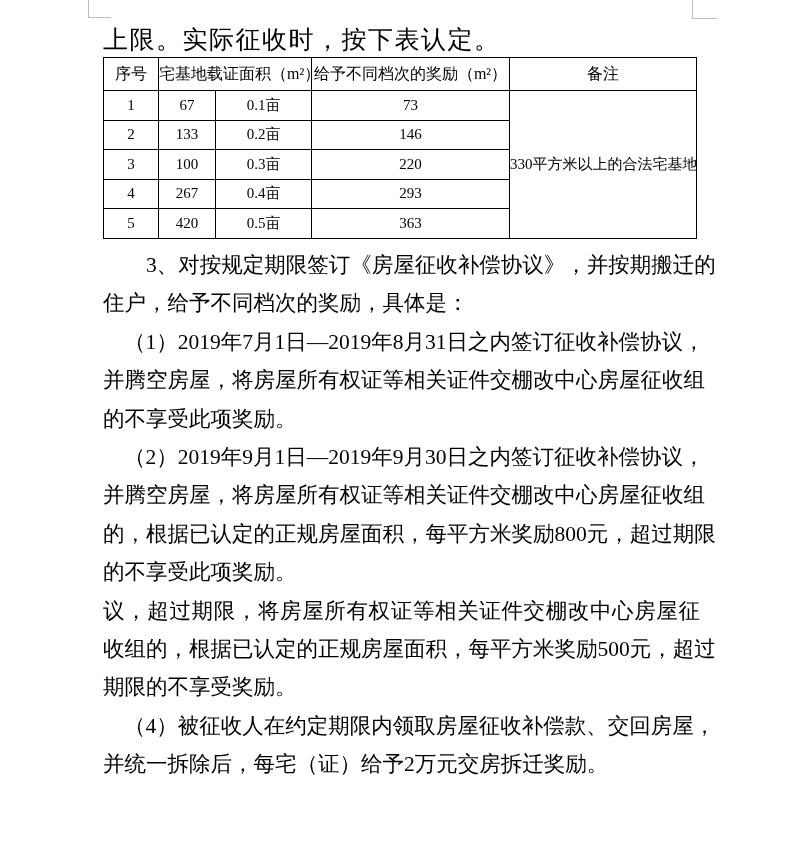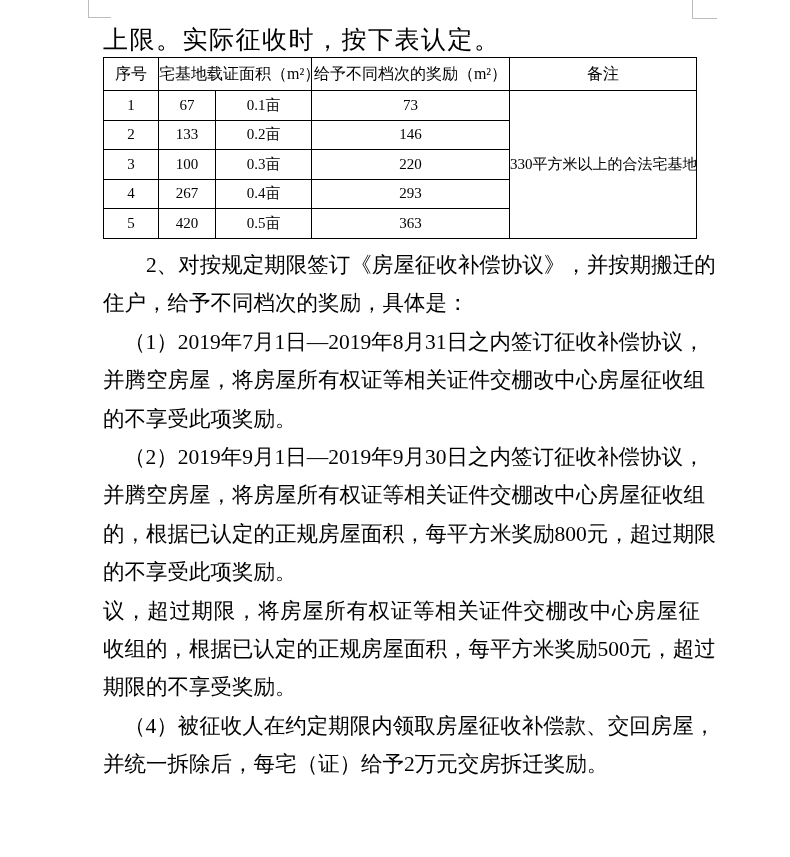--- a/index.html
+++ b/index.html
@@ -149,21 +149,21 @@
           <td>420</td>
           <td>0.5亩</td>
           <td>363</td>
         </tr>
       </tbody>
     </table>
 
     <div class="paras">
 
       <div>
-        <div class="pline first-num">2、对按规定期限签订《房屋征收补偿协议》，并按期搬迁的</div>
+        <div class="pline first-num">3、对按规定期限签订《房屋征收补偿协议》，并按期搬迁的</div>
         <div class="pline plast">住户，给予不同档次的奖励，具体是：</div>
       </div>
 
       <div>
         <div class="pline first-paren">（1）2019年7月1日—2019年8月31日之内签订征收补偿协议，</div>
         <div class="pline">并腾空房屋，将房屋所有权证等相关证件交棚改中心房屋征收组</div>
         <div class="pline plast">的不享受此项奖励。</div>
       </div>
 
       <div>

